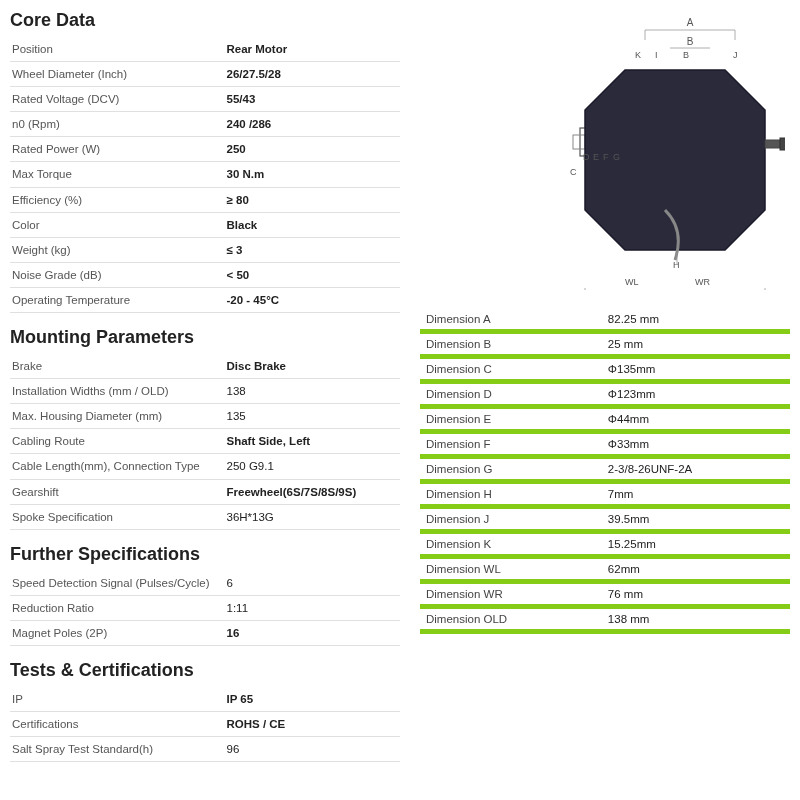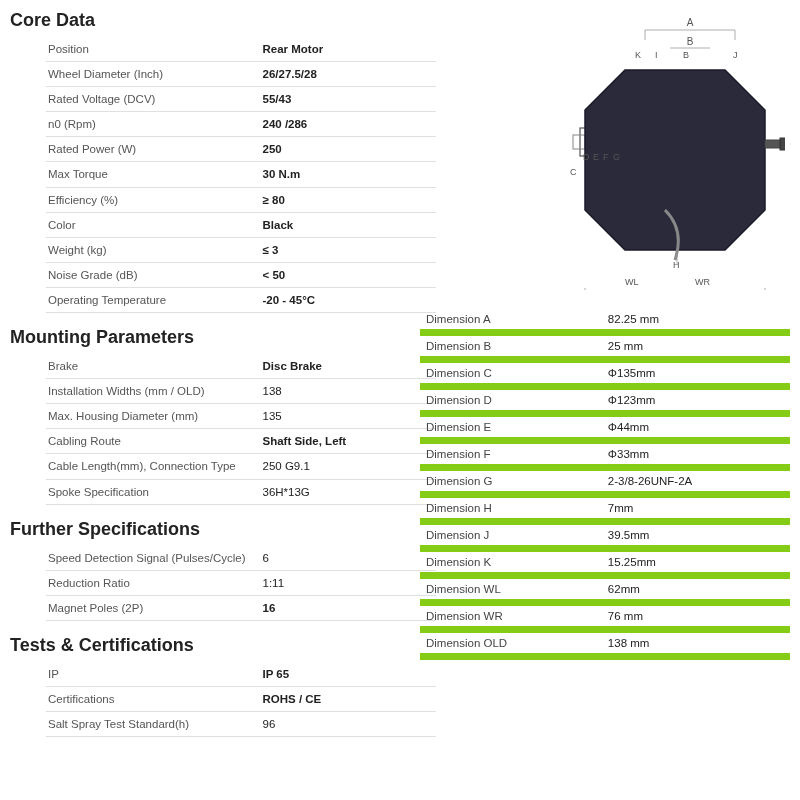--- a/index.html
+++ b/index.html
@@ -31,21 +31,20 @@
       margin-bottom: 6px;
       margin-top: 14px;
     }
     h2:first-child {
       margin-top: 0;
     }
     table.spec-table {
       width: 100%;
       border-collapse: collapse;
       margin-bottom: 4px;
-      margin-left: 36px;
     }
     table.spec-table tr {
       border-bottom: 1px solid #e0e0e0;
     }
     table.spec-table td {
       padding: 4px 2px;
       vertical-align: top;
       line-height: 1.4;
     }
     table.spec-table td:first-child {
@@ -70,21 +69,21 @@
     .diagram-container svg {
       width: 360px;
       height: 280px;
     }
 
     .dim-table {
       width: 100%;
       border-collapse: collapse;
     }
     .dim-table tr {
-      border-bottom: 7px solid #84cc16;
+      border-bottom: 5px solid #84cc16;
       margin-top: 20px;
     }
     .dim-table td {
       padding: 4px 6px;
       font-size: 11.5px;
       color: #444;
     }
     .dim-table td:last-child {
       font-weight: normal;
       color: #222;
@@ -161,20 +160,24 @@
             <td>Max. Housing Diameter (mm)</td>
             <td class="normal-weight">135</td>
           </tr>
           <tr>
             <td>Cabling Route</td>
             <td>Shaft Side, Left</td>
           </tr>
           <tr>
             <td>Cable Length(mm), Connection Type</td>
             <td class="normal-weight">250 G9.1</td>
+          </tr>
+          <tr>
+            <td>Gearshift</td>
+            <td>Freewheel(6S/7S/8S/9S)</td>
           </tr>
           <tr>
             <td>Spoke Specification</td>
             <td class="normal-weight">36H*13G</td>
           </tr>
         </tbody>
     </table>
 
     <h2>Further Specifications</h2>
     <table class="spec-table">

